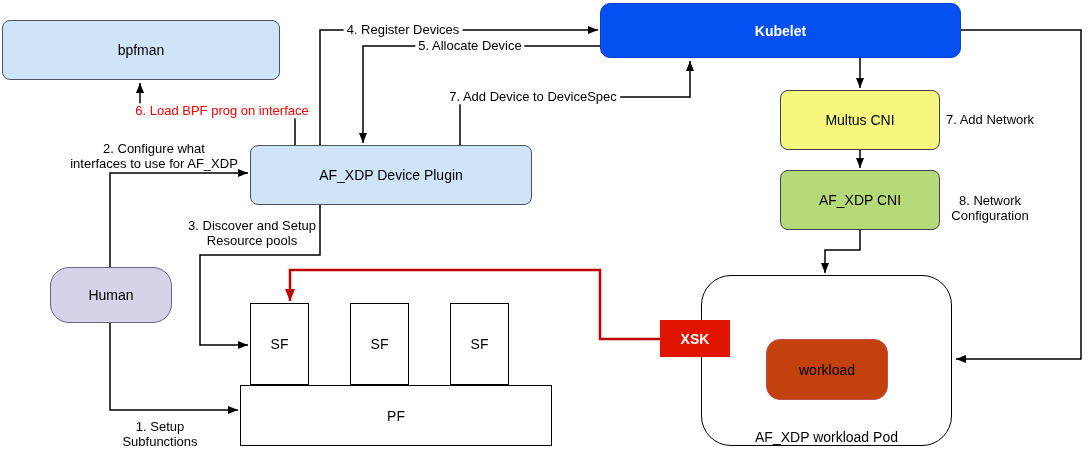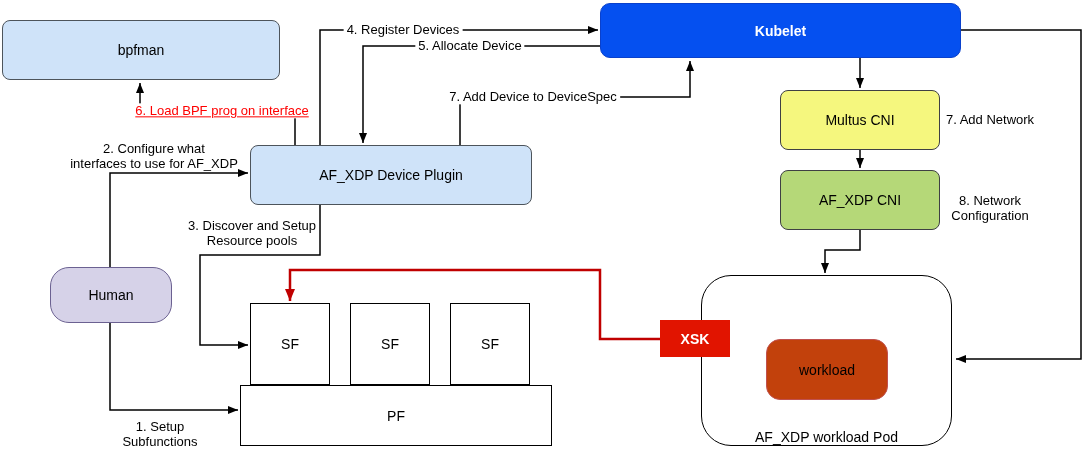--- a/index.html
+++ b/index.html
@@ -26,40 +26,40 @@
   .node.bpfman     { left: 2px;   top: 20px;  width: 278px; height: 60px;  background: #cfe3f9; border: 1px solid #4d545b; }
   .node.kubelet    { left: 600px; top: 3px;   width: 361px; height: 55px;  background: #0550f0; border: 1px solid #0a41cc; color: #ffffff; font-weight: 600; border-radius: 10px; }
   .node.device-plugin { left: 250px; top: 145px; width: 282px; height: 60px; background: #cfe3f9; border: 1px solid #4d545b; }
   .node.multus     { left: 780px; top: 90px;  width: 160px; height: 60px;  background: #f5f77e; border: 1px solid #3f4043; }
   .node.afxdpcni   { left: 780px; top: 170px; width: 160px; height: 60px;  background: #b5d878; border: 1px solid #3f4043; }
   .node.human      { left: 50px;  top: 267px; width: 122px; height: 56px;  background: #d6d2e8; border: 1px solid #6b6191; border-radius: 19px; }
   .node.pod        { left: 701px; top: 275px; width: 251px; height: 171px; background: #ffffff; border: 1.5px solid #000000; border-radius: 30px; align-items: flex-end; }
   .pod-title       { margin-top: 22px; font-size: 14px; }
   .node.workload   { left: 766px; top: 339px; width: 122px; height: 61px;  background: #c2410c; border: 1px solid #c0504d; border-radius: 14px; z-index: 2; }
   .node.xsk        { left: 660px; top: 320px; width: 70px;  height: 37px;  background: #e11400; color: #ffffff; font-weight: 700; z-index: 3; }
-  .node.sf         { top: 303px; width: 80px; height: 82px; background: #ffffff; border: 1px solid #000000; z-index: 2; }
+  .node.sf         { top: 303px; width: 59px; height: 82px; background: #ffffff; border: 1px solid #000000; z-index: 2; }
   .node.sf1 { left: 250px; } .node.sf2 { left: 350px; } .node.sf3 { left: 450px; }
   .node.pf         { left: 240px; top: 385px; width: 312px; height: 61px;  background: #ffffff; border: 1px solid #000000; }
   svg.wires {
     position: absolute; left: 0; top: 0; width: 1089px; height: 449px;
     z-index: 4; pointer-events: none;
   }
   .edge-label {
     position: absolute;
     transform: translate(-50%, -50%);
     background: #ffffff;
     padding: 0 3px;
     font-size: 13px;
     line-height: 1.18;
     color: #000;
     text-align: center;
     white-space: pre-line;
     z-index: 5;
   }
-  .edge-label.red { color: #ff0000; text-decoration: underline; }
+  .edge-label.red { color: #ff0000; }
   .edge-label.nobg { background: transparent; }
 </style>
 </head>
 <body>
 
 <div id="canvas">
 
   <div class="node bpfman rounded">
     <span>bpfman</span>
   </div>

